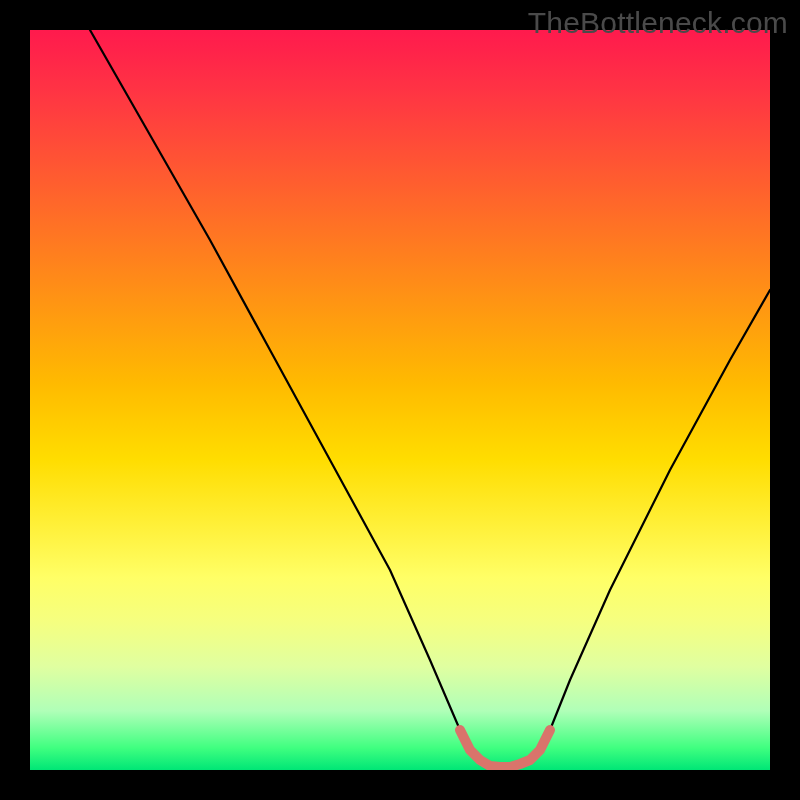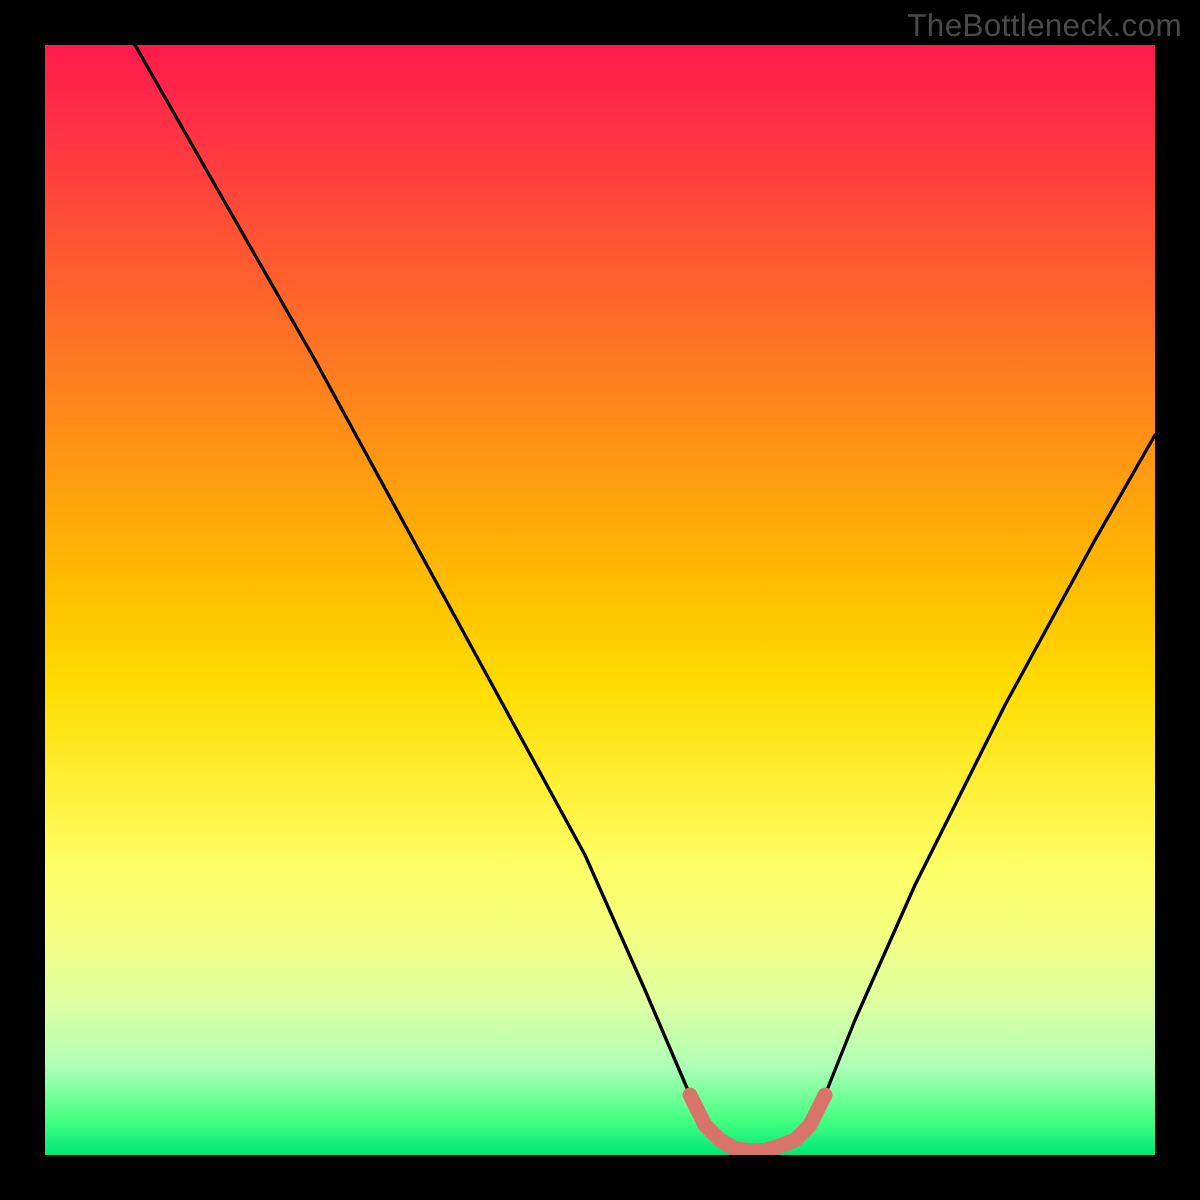--- a/index.html
+++ b/index.html
@@ -38,21 +38,21 @@
       #b0ffb8 92%,
       #40ff80 97%,
       #00e676 100%
     );
   }
   .watermark {
     position: absolute;
     top: 6px;
     right: 12px;
     color: #4a4a4a;
-    font-size: 21px;
+    font-size: 30px;
     font-weight: 500;
     letter-spacing: 0.2px;
     z-index: 5;
   }
   svg.curve {
     position: absolute;
     left: 0;
     top: 0;
     width: 740px;
     height: 740px;

